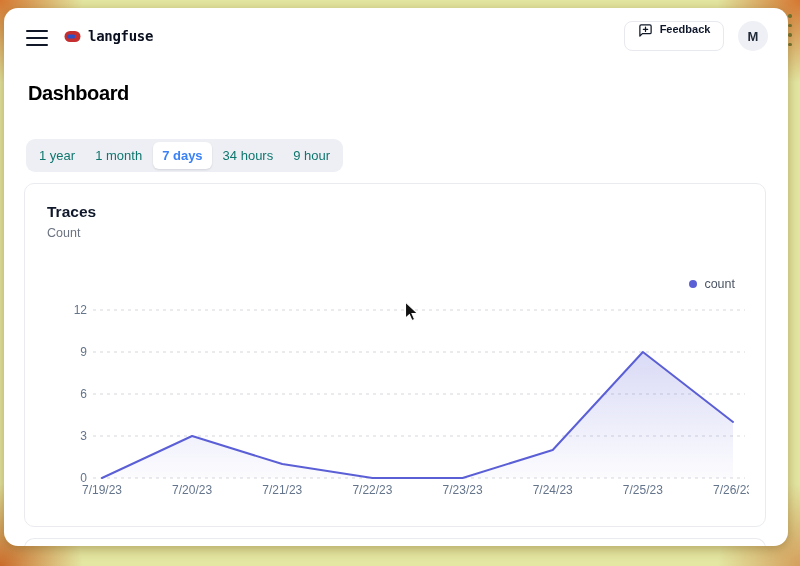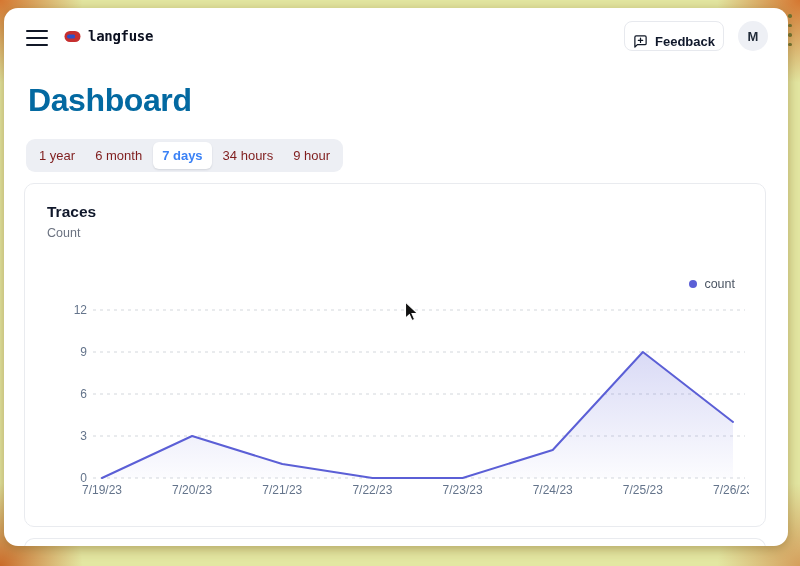--- a/index.html
+++ b/index.html
@@ -22,28 +22,28 @@
     position:absolute;left:4px;top:8px;width:784px;height:538px;
     background:#ffffff;border-radius:14px;overflow:hidden;
     box-shadow:0 3px 12px rgba(120,85,25,.45);
   }
 
   
   .menu-btn{position:absolute;left:22px;top:21px;width:22px;height:18px;display:flex;flex-direction:column;justify-content:space-between;cursor:pointer;background:none;border:none;padding:1px 0;}
   .menu-btn i{display:block;height:2.3px;border-radius:2px;background:#111827;}
   .logo{position:absolute;left:60px;top:20px;display:flex;align-items:center;gap:7px;}
   .logo-text{font-family:"DejaVu Sans Mono","Liberation Mono",monospace;font-weight:700;font-size:14px;color:#0b1020;letter-spacing:-0.3px;}
-  .feedback-btn{position:absolute;left:620px;top:13px;width:100px;height:30px;display:flex;align-items:flex-end;justify-content:center;gap:7px;background:#fff;border:1px solid #e7e9ee;border-radius:8px;font-size:13px;font-weight:600;color:#0f172a;cursor:pointer;font-family:inherit;}
+  .feedback-btn{position:absolute;left:620px;top:13px;width:100px;height:30px;display:flex;align-items:flex-start;justify-content:center;gap:7px;background:#fff;border:1px solid #e7e9ee;border-radius:8px;font-size:11px;font-weight:600;color:#0f172a;cursor:pointer;font-family:inherit;}
   .avatar{position:absolute;left:734px;top:13px;width:30px;height:30px;border-radius:50%;background:#eef0f5;display:flex;align-items:center;justify-content:center;font-size:13px;font-weight:700;color:#1f2937;cursor:pointer;}
 
-  .page-title{position:absolute;left:24px;top:74px;margin:0;font-size:32px;font-weight:700;letter-spacing:-0.4px;color:#0369a1;}
+  .page-title{position:absolute;left:24px;top:74px;margin:0;font-size:20px;font-weight:700;letter-spacing:-0.4px;color:#000000;}
 
   
   .tabs{position:absolute;left:22px;top:131px;display:inline-flex;align-items:center;gap:2px;background:#edeff4;border-radius:9px;padding:3px 4px;}
-  .tab{border:none;background:transparent;font-family:inherit;font-size:13px;font-weight:500;color:#7f1d1d;padding:6px 9px;border-radius:6px;cursor:pointer;white-space:nowrap;}
+  .tab{border:none;background:transparent;font-family:inherit;font-size:13px;font-weight:500;color:#0f766e;padding:6px 9px;border-radius:6px;cursor:pointer;white-space:nowrap;}
   .tab.active{background:#ffffff;color:#3b82f6;font-weight:600;box-shadow:0 1px 2px rgba(15,23,42,.12);}
 
   
   .card{position:absolute;left:20px;top:175px;width:740px;height:342px;background:#fff;border:1px solid #e9ebef;border-radius:10px;text-align:center;}
   .card-title{position:absolute;left:22px;top:19px;font-size:15.5px;font-weight:700;color:#0f172a;}
   .card-sub{position:absolute;left:22px;top:42px;font-size:12.5px;color:#6b7280;}
   .legend{position:absolute;right:30px;top:93px;display:flex;align-items:center;gap:7px;}
   .legend-dot{width:8px;height:8px;border-radius:50%;}
   .legend-label{font-size:12.5px;color:#4b5563;}
   .chart{position:absolute;left:22px;top:106px;}
@@ -94,21 +94,21 @@
   </button>
 
   <div class="avatar">
     <span>M</span>
   </div>
 
   <h1 class="page-title">Dashboard</h1>
 
   <div class="tabs" id="tabs">
       <button class="tab">1 year</button>
-      <button class="tab">6 month</button>
+      <button class="tab">1 month</button>
       <button class="tab active">7 days</button>
       <button class="tab">34 hours</button>
       <button class="tab">9 hour</button>
     </div>
 
   <div class="card">
     <div class="card-title">Traces</div>
     <div class="card-sub">Count</div>
     <div class="legend">
       <span class="legend-dot" style="background: rgb(91, 95, 214);"></span>

